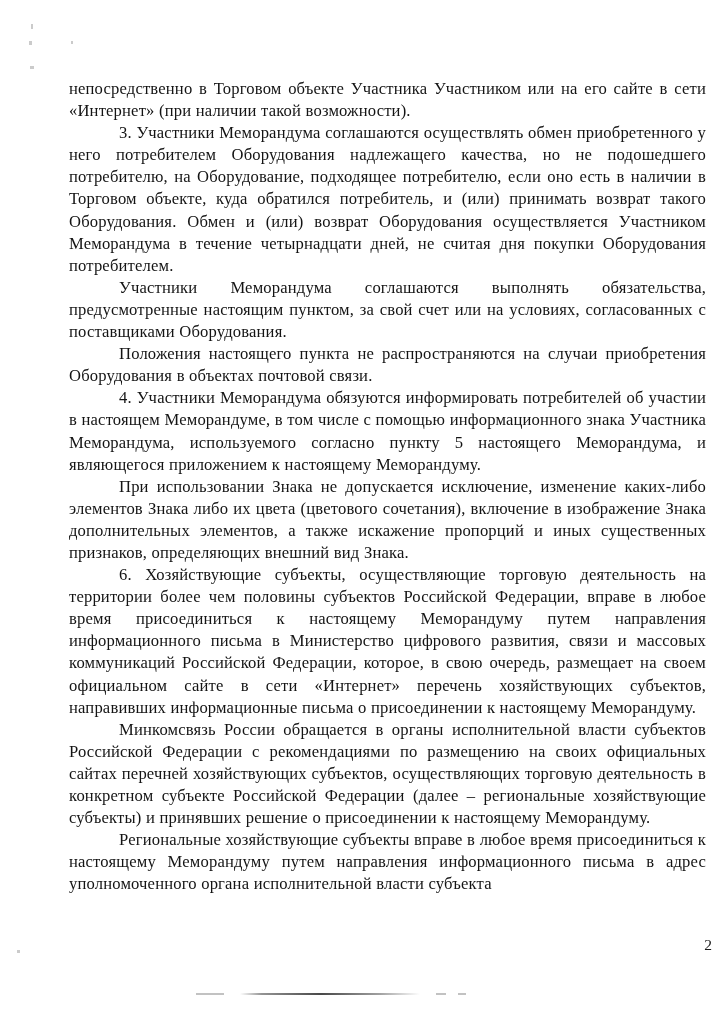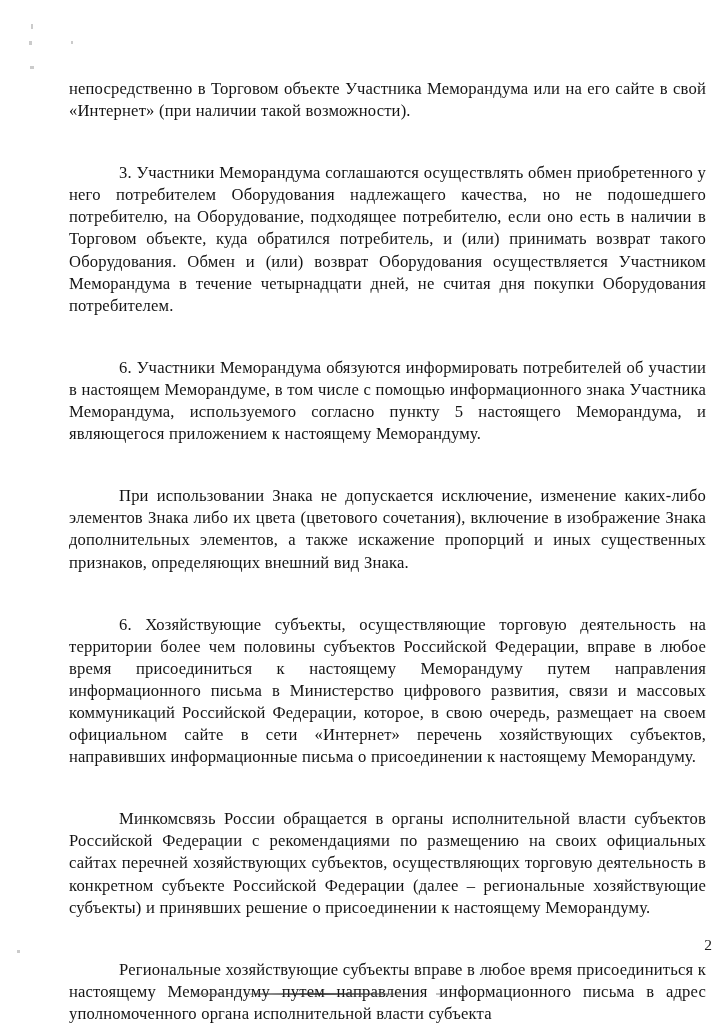--- a/index.html
+++ b/index.html
@@ -27,21 +27,20 @@
     text-align: justify;
     text-justify: inter-word;
     font-size: 16.6px;
     line-height: 22.1px;
     letter-spacing: 0.01em;
     word-spacing: 0.01em;
     hyphens: none;
   }
   .para.indent {
     text-indent: 50px;
-    margin-top: 40px;
   }
   .para.cont {
     text-indent: 0;
   }
   .page-number {
     position: absolute;
     left: 0;
     top: 936px;
     width: 712px;
     text-align: right;
@@ -83,23 +82,25 @@
 
 <div class="page">
 
   <div class="speck" style="left:31px;  top:24px;  width:2px; height:5px;"></div>
   <div class="speck" style="left:29px;  top:41px;  width:3px; height:4px;"></div>
   <div class="speck" style="left:71px;  top:41px;  width:2px; height:3px;"></div>
   <div class="speck" style="left:30px;  top:66px;  width:4px; height:3px;"></div>
   <div class="speck" style="left:17px;  top:950px; width:3px; height:3px;"></div>
 
   <div class="text-column">
-    <p class="para cont">непосредственно в Торговом объекте Участника Меморандума или на его сайте в свой «Интернет» (при наличии такой возможности).</p>
+    <p class="para cont">непосредственно в Торговом объекте Участника Участником или на его сайте в сети «Интернет» (при наличии такой возможности).</p>
     <p class="para indent">3. Участники Меморандума соглашаются осуществлять обмен приобретенного у него потребителем Оборудования надлежащего качества, но не подошедшего потребителю, на Оборудование, подходящее потребителю, если оно есть в наличии в Торговом объекте, куда обратился потребитель, и (или) принимать возврат такого Оборудования. Обмен и (или) возврат Оборудования осуществляется Участником Меморандума в течение четырнадцати дней, не считая дня покупки Оборудования потребителем.</p>
-    <p class="para indent">6. Участники Меморандума обязуются информировать потребителей об участии в настоящем Меморандуме, в том числе с помощью информационного знака Участника Меморандума, используемого согласно пункту 5 настоящего Меморандума, и являющегося приложением к настоящему Меморандуму.</p>
+    <p class="para indent">Участники Меморандума соглашаются выполнять обязательства, предусмотренные настоящим пунктом, за свой счет или на условиях, согласованных с поставщиками Оборудования.</p>
+    <p class="para indent">Положения настоящего пункта не распространяются на случаи приобретения Оборудования в объектах почтовой связи.</p>
+    <p class="para indent">4. Участники Меморандума обязуются информировать потребителей об участии в настоящем Меморандуме, в том числе с помощью информационного знака Участника Меморандума, используемого согласно пункту 5 настоящего Меморандума, и являющегося приложением к настоящему Меморандуму.</p>
     <p class="para indent">При использовании Знака не допускается исключение, изменение каких-либо элементов Знака либо их цвета (цветового сочетания), включение в изображение Знака дополнительных элементов, а также искажение пропорций и иных существенных признаков, определяющих внешний вид Знака.</p>
     <p class="para indent">6. Хозяйствующие субъекты, осуществляющие торговую деятельность на территории более чем половины субъектов Российской Федерации, вправе в любое время присоединиться к настоящему Меморандуму путем направления информационного письма в Министерство цифрового развития, связи и массовых коммуникаций Российской Федерации, которое, в свою очередь, размещает на своем официальном сайте в сети «Интернет» перечень хозяйствующих субъектов, направивших информационные письма о присоединении к настоящему Меморандуму.</p>
     <p class="para indent">Минкомсвязь России обращается в органы исполнительной власти субъектов Российской Федерации с рекомендациями по размещению  на своих официальных сайтах перечней хозяйствующих субъектов, осуществляющих торговую деятельность в конкретном субъекте Российской Федерации (далее – региональные хозяйствующие субъекты) и принявших решение о присоединении к настоящему Меморандуму.</p>
     <p class="para indent">Региональные хозяйствующие субъекты вправе в любое время присоединиться к настоящему Меморандуму путем направления информационного письма в адрес уполномоченного органа исполнительной власти субъекта</p>
   </div>
 
   <div class="page-number">2</div>
 
   <div class="scanline-faint" style="left:196px; width:28px;"></div>
   <div class="scanline"></div>

